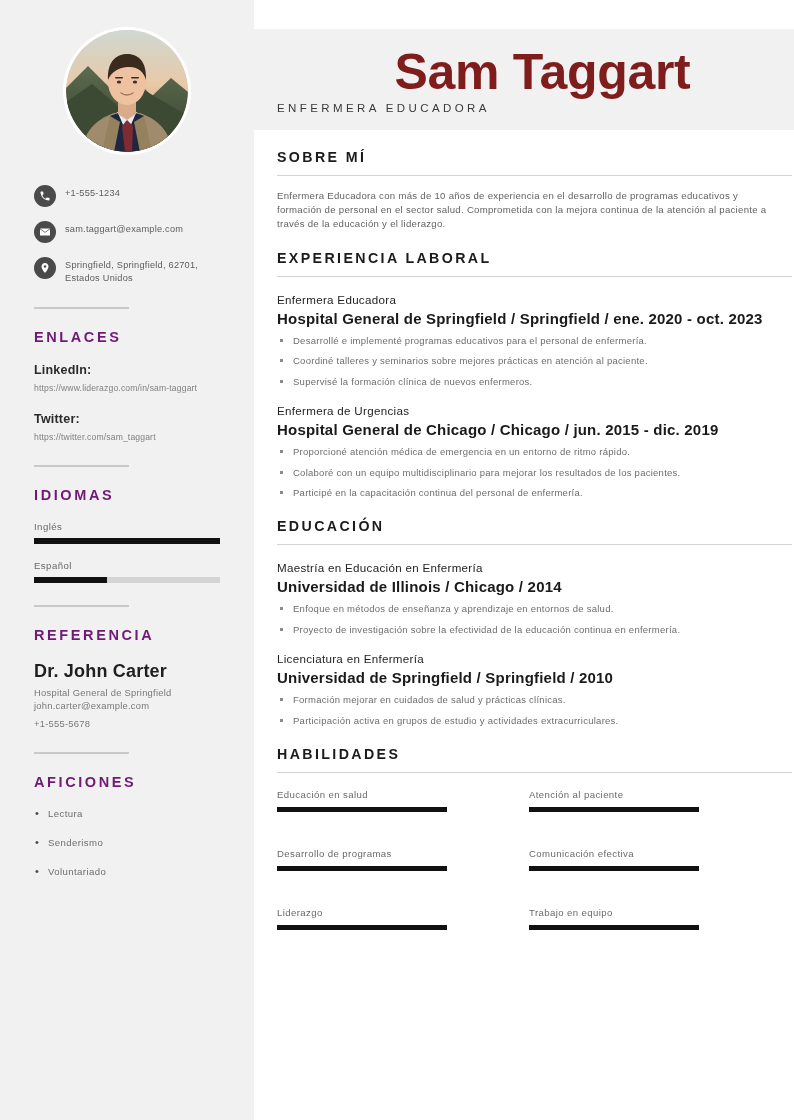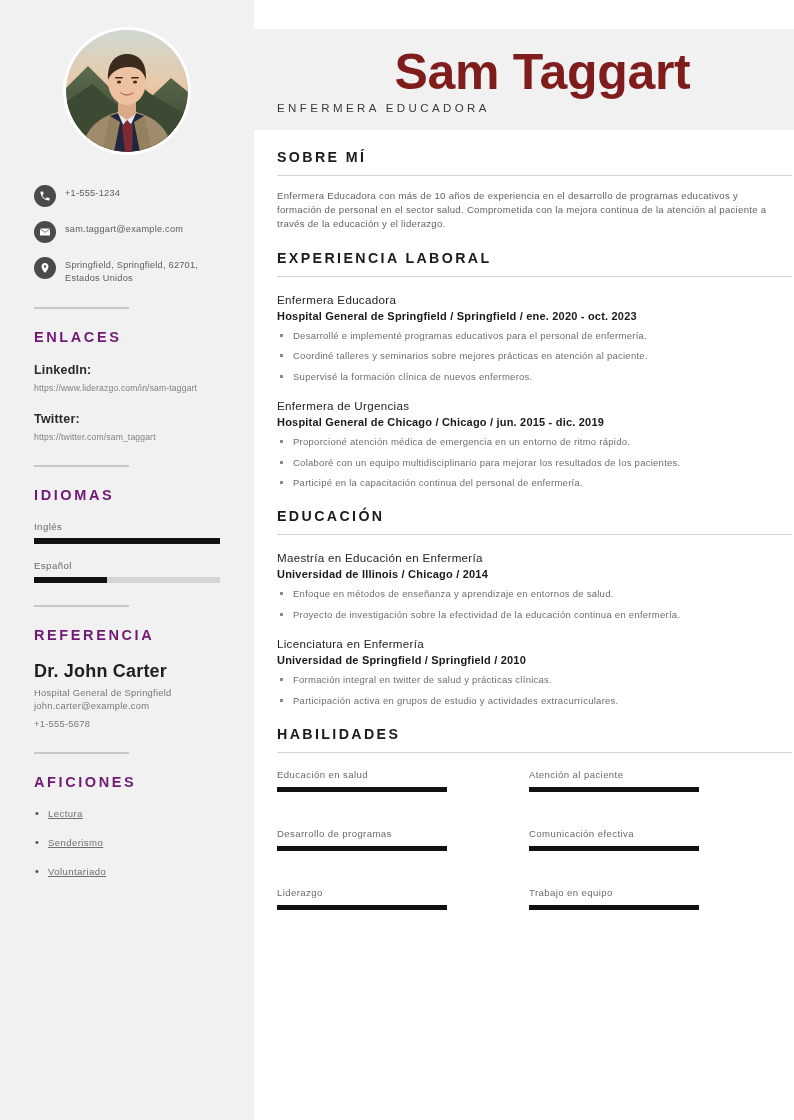--- a/index.html
+++ b/index.html
@@ -141,21 +141,20 @@
   .ref-line.spaced { margin-top: 5px; }
 
   .hobby-list { list-style: none; margin-top: 4px; }
   .hobby-item {
     font-size: 9.6px;
     color: #6e6e6e;
     letter-spacing: 0.4px;
     margin-bottom: 18px;
     position: relative;
     padding-left: 14px;
-    text-decoration: underline;
   }
   .hobby-item::before {
     content: "\2022";
     position: absolute;
     left: 1px;
     top: -1px;
     color: #4a4a4a;
     font-size: 11px;
   }
 
@@ -214,21 +213,21 @@
   }
 
   .entry { margin-top: 16px; }
   .entry-role {
     font-size: 11.6px;
     color: #232323;
     letter-spacing: 0.3px;
     margin-bottom: 4px;
   }
   .entry-meta {
-    font-size: 11px;
+    font-size: 15px;
     font-weight: bold;
     color: #1a1a1a;
     letter-spacing: 0.2px;
     margin-bottom: 7px;
   }
   .bullets { list-style: none; }
   .bullet {
     font-size: 9.5px;
     line-height: 13.4px;
     color: #6d6d6d;
@@ -455,21 +454,21 @@
           <ul class="bullets">
             <li class="bullet">Enfoque en métodos de enseñanza y aprendizaje en entornos de salud.</li>
             <li class="bullet">Proyecto de investigación sobre la efectividad de la educación continua en enfermería.</li>
           </ul>
         </div>
 
         <div class="entry">
           <div class="entry-role">Licenciatura en Enfermería</div>
           <div class="entry-meta">Universidad de Springfield / Springfield / 2010</div>
           <ul class="bullets">
-            <li class="bullet">Formación integral en twitter de salud y prácticas clínicas.</li>
+            <li class="bullet">Formación mejorar en cuidados de salud y prácticas clínicas.</li>
             <li class="bullet">Participación activa en grupos de estudio y actividades extracurriculares.</li>
           </ul>
         </div>
       </section>
 
       <section class="section">
         <h2 class="section-title">HABILIDADES</h2>
         <div class="section-rule"></div>
 
         <div class="skills-grid">

